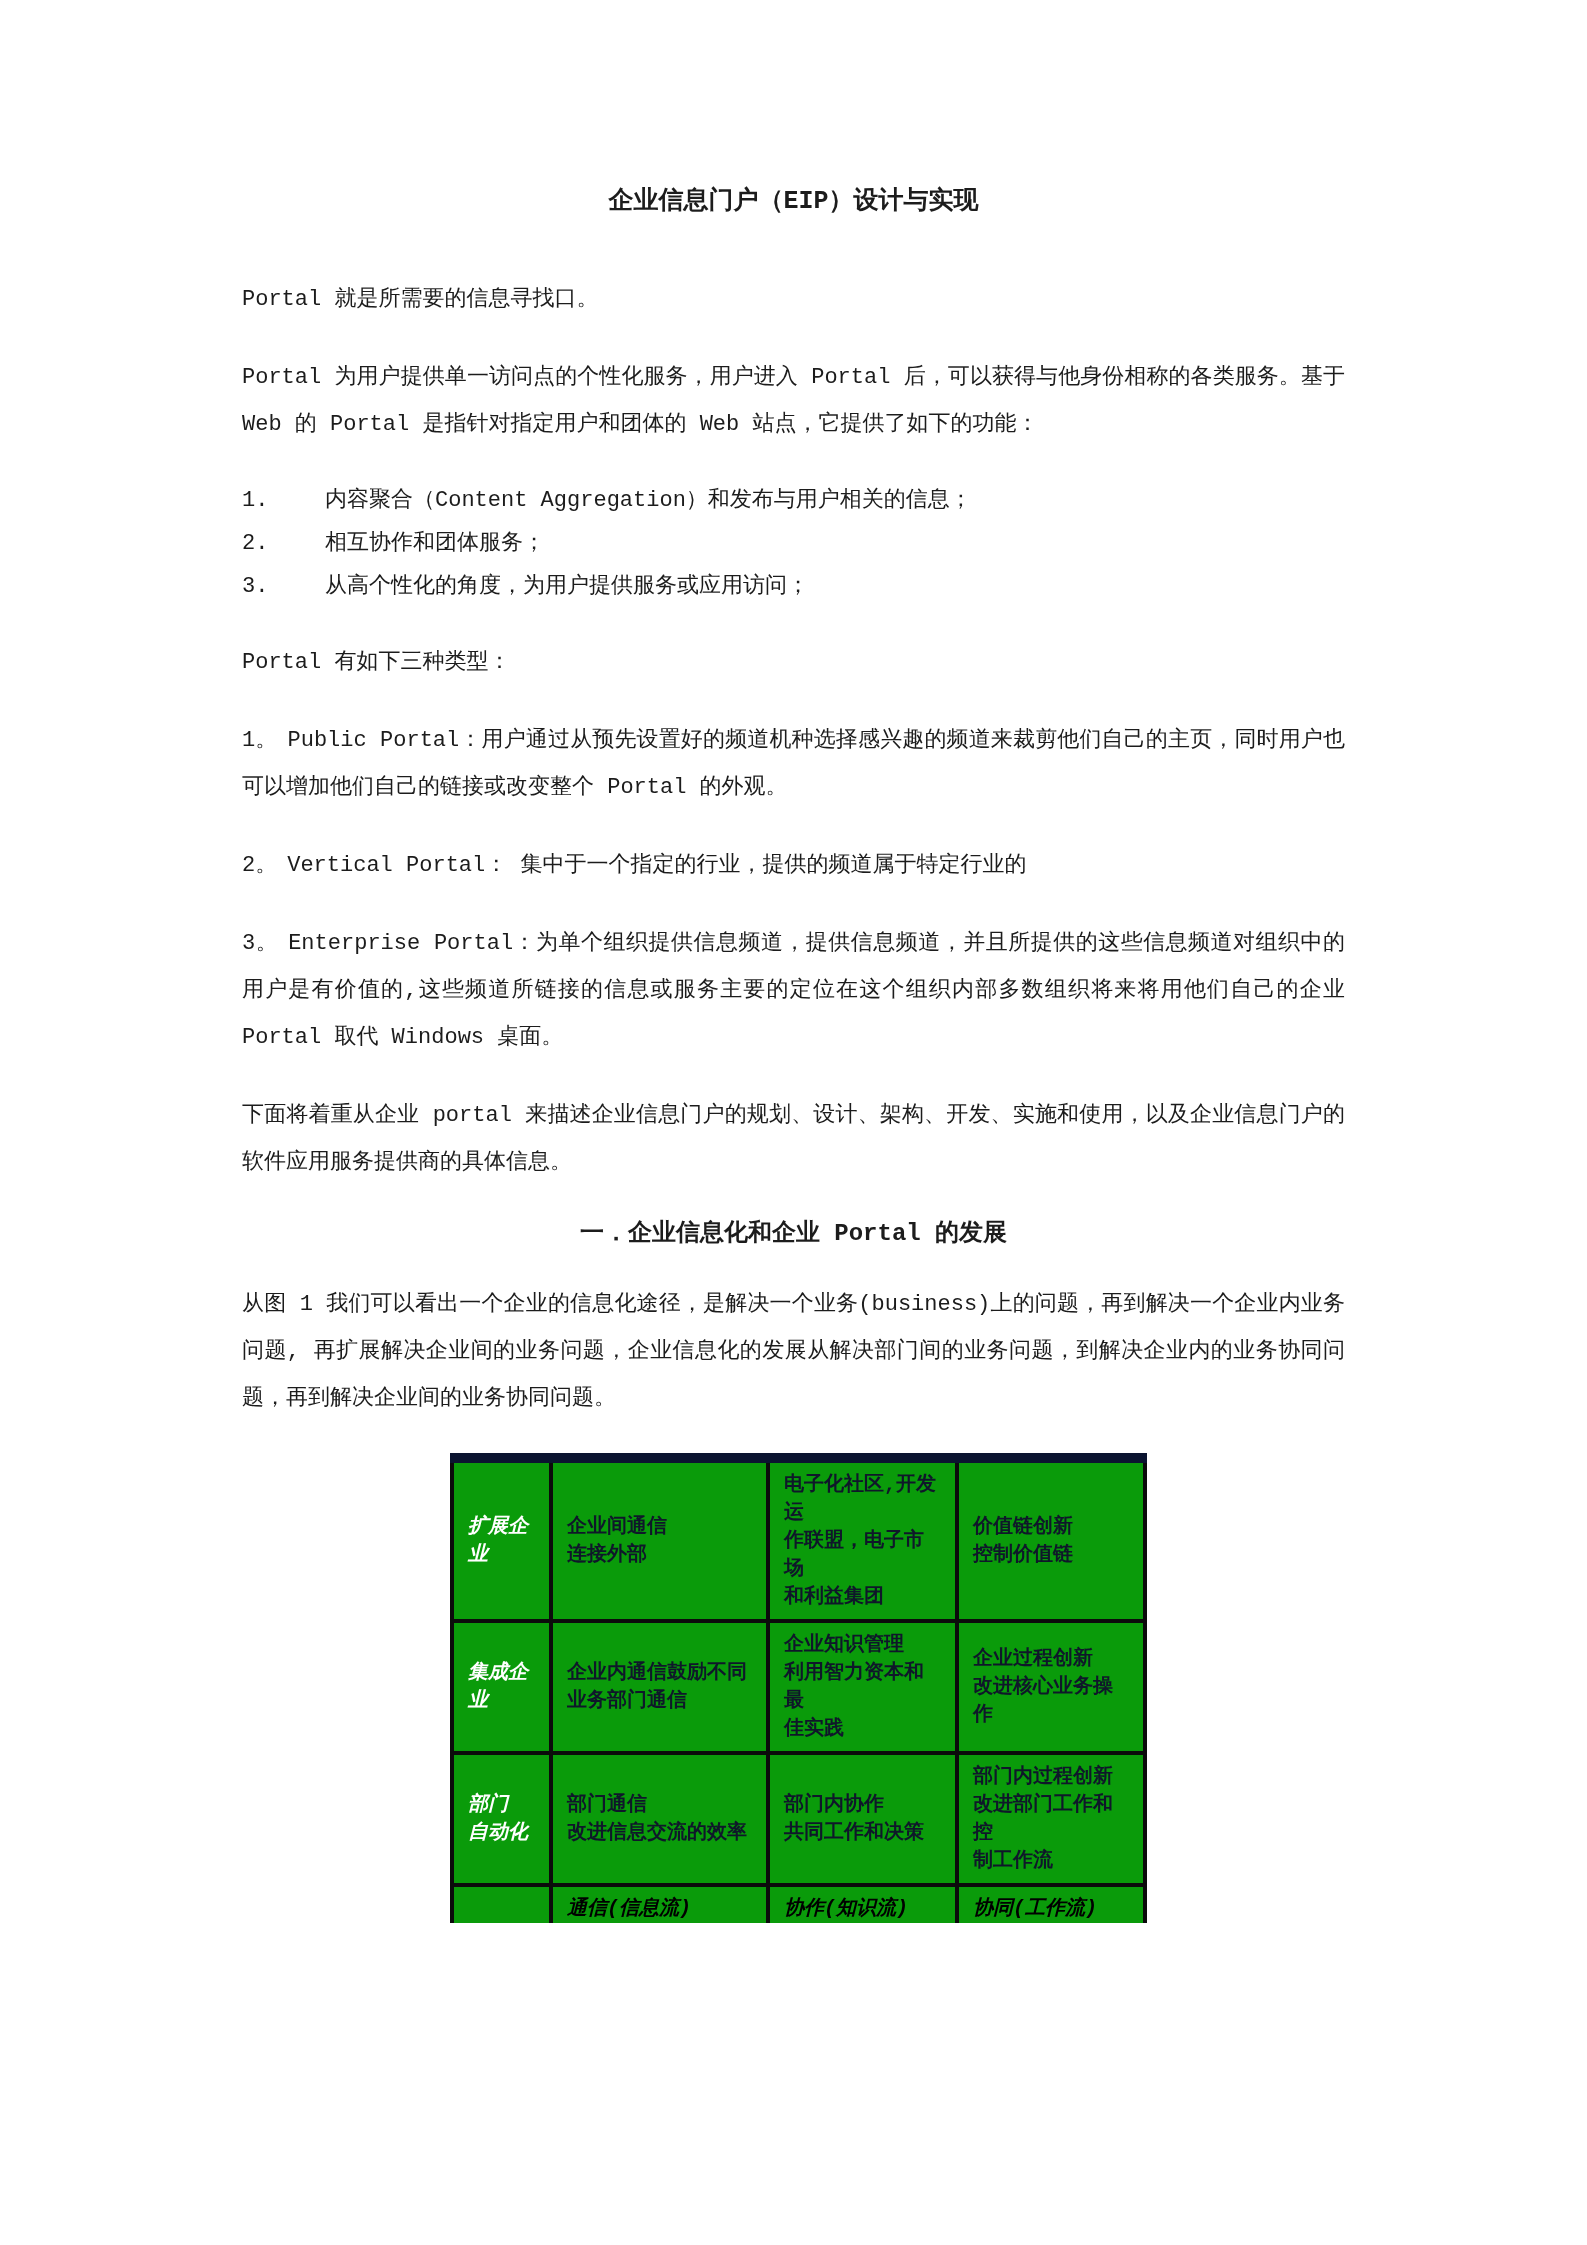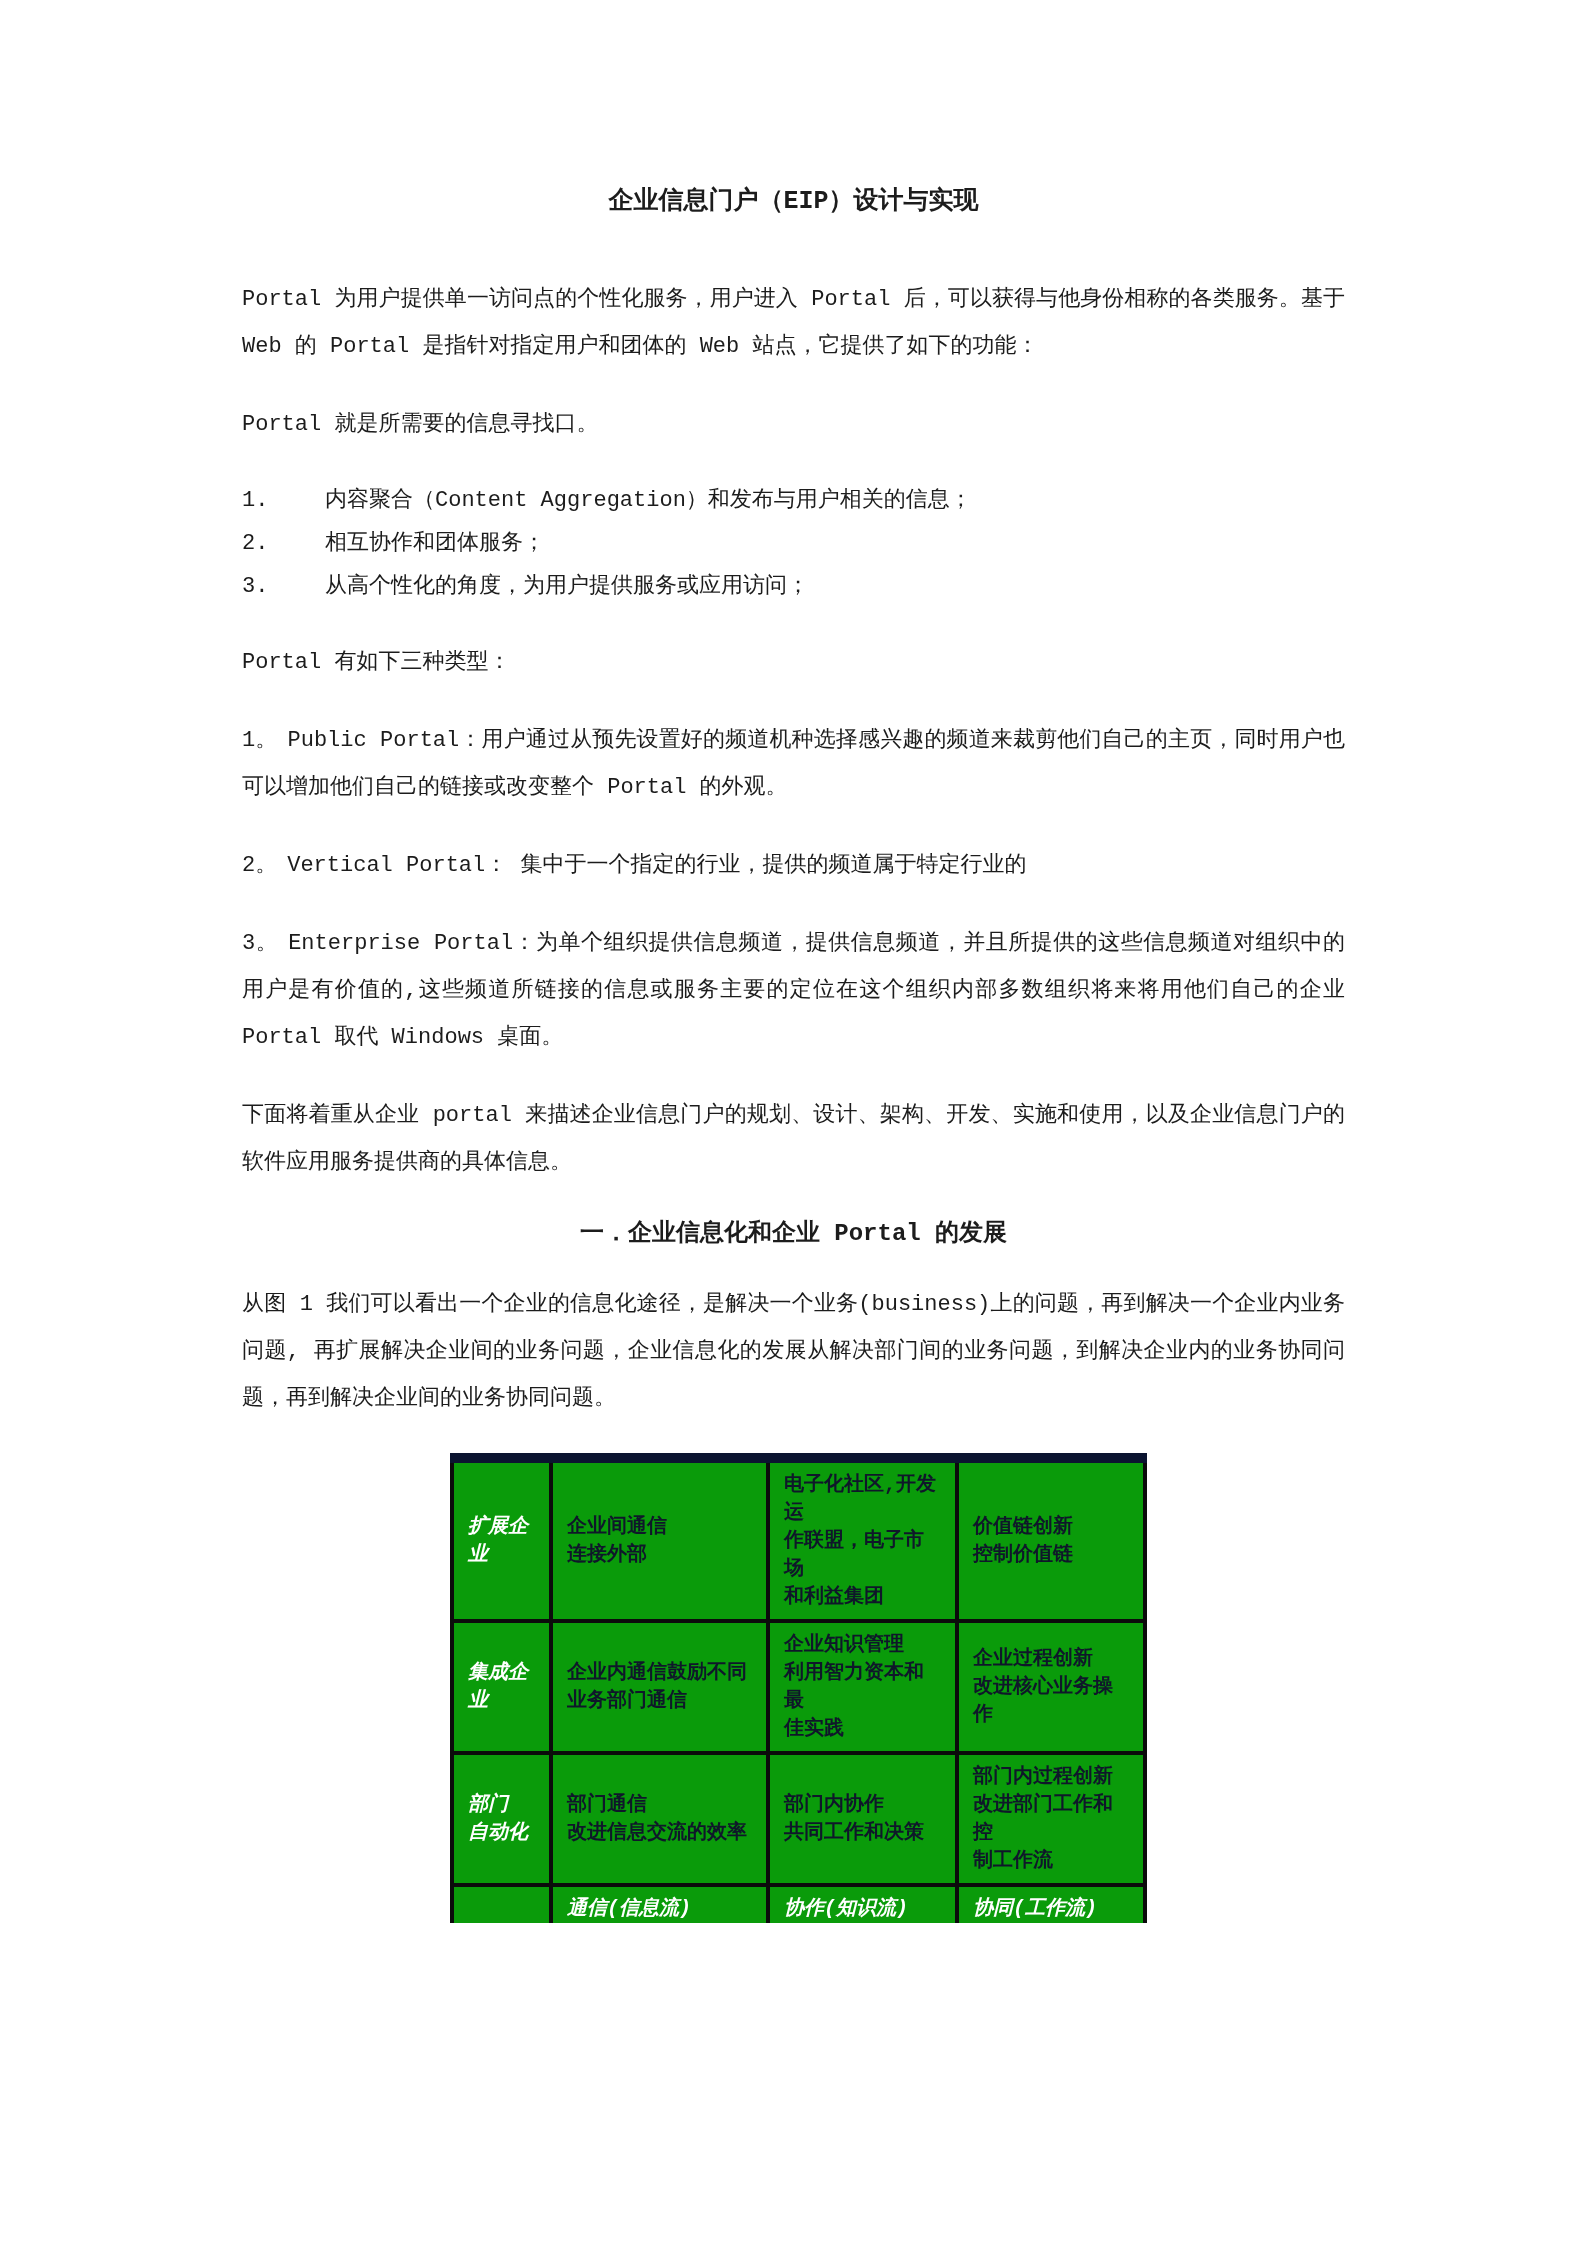--- a/index.html
+++ b/index.html
@@ -74,36 +74,36 @@
   td.cell-label {
     color: #ffffff;
     font-style: italic;
     font-weight: bold;
   }
   td.cell-text {
     color: #0f172a;
     font-weight: bold;
   }
   td.cell-foot {
-    color: #ffffff;
+    color: #000000;
     font-style: italic;
     font-weight: bold;
   }
 </style>
 </head>
 <body>
 
 <div class="page">
   <div class="content">
 
     <h1 class="title">企业信息门户（EIP）设计与实现</h1>
 
+    <p class="para">Portal 就是所需要的信息寻找口。</p>
+
     <p class="para">Portal 为用户提供单一访问点的个性化服务，用户进入 Portal 后，可以获得与他身份相称的各类服务。基于 Web 的 Portal 是指针对指定用户和团体的 Web 站点，它提供了如下的功能：</p>
-
-    <p class="para">Portal 就是所需要的信息寻找口。</p>
 
     <div class="feature-list">
       <div class="feature-item">
         <span class="num">1.</span>
         <span class="txt">内容聚合（Content Aggregation）和发布与用户相关的信息；</span>
       </div>
       <div class="feature-item">
         <span class="num">2.</span>
         <span class="txt">相互协作和团体服务；</span>
       </div>

